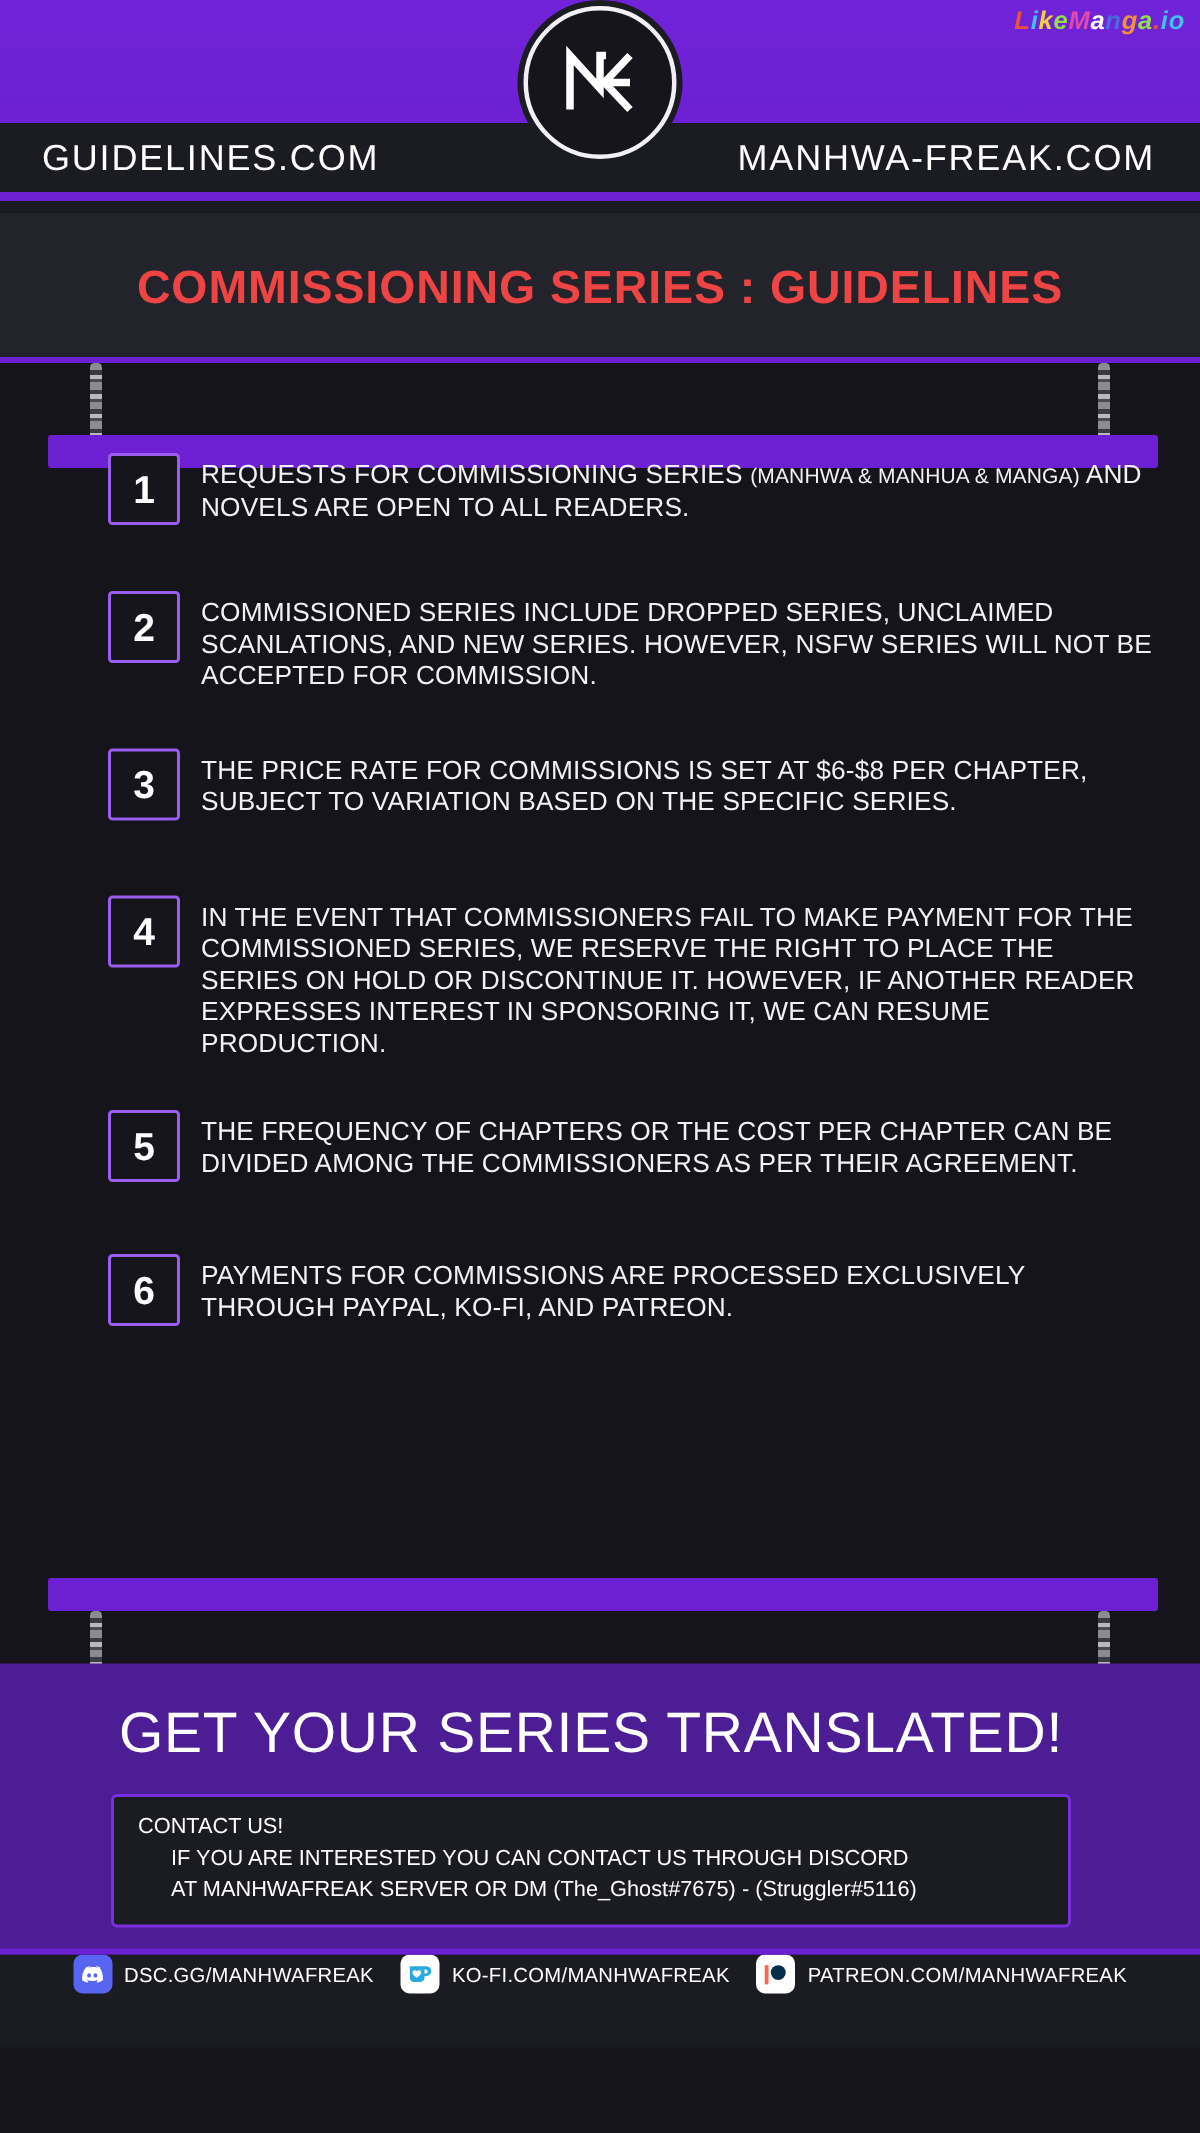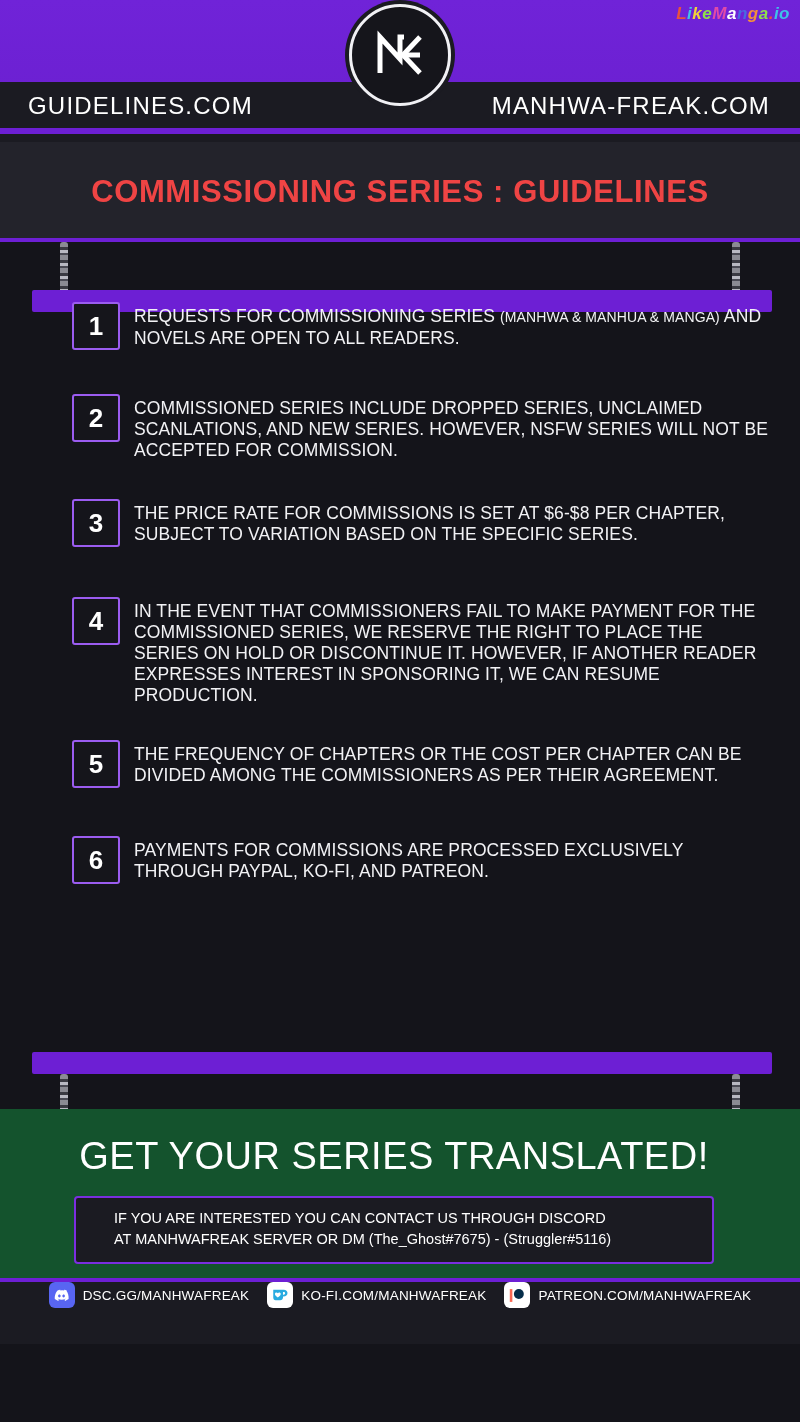--- a/index.html
+++ b/index.html
@@ -185,21 +185,21 @@
     line-height: 21px;
     letter-spacing: 0.1px;
     padding-top: 4px;
     max-width: 650px;
   }
   .txt .small { font-size: 14px; }
 
   
   .cta {
     position: relative;
-    background: #14532d;
+    background: #4c1d95;
     padding: 26px 12px 18px 0;
     text-align: center;
   }
   .cta-title {
     font-size: 38px;
     color: #ffffff;
     letter-spacing: 0.5px;
     font-weight: 400;
     margin-bottom: 18px;
   }
@@ -326,20 +326,21 @@
     </div>
 
     <div class="bar" style="top:810px;"></div>
     <div class="chain" style="left:60px; top:832px;"></div>
     <div class="chain" style="left:732px; top:832px;"></div>
   </div>
 
   <div class="cta">
     <div class="cta-title">GET YOUR SERIES TRANSLATED!</div>
     <div class="contact-box">
+      <div class="line1">CONTACT US!</div>
       <div class="line2">IF YOU ARE INTERESTED YOU CAN CONTACT US THROUGH DISCORD</div>
       <div class="line3">AT MANHWAFREAK SERVER OR DM (The_Ghost#7675) - (Struggler#5116)</div>
     </div>
     <div class="cta-rule"></div>
   </div>
 
   <div class="social">
 
     <div class="social-item">
       <span class="badge discord">

